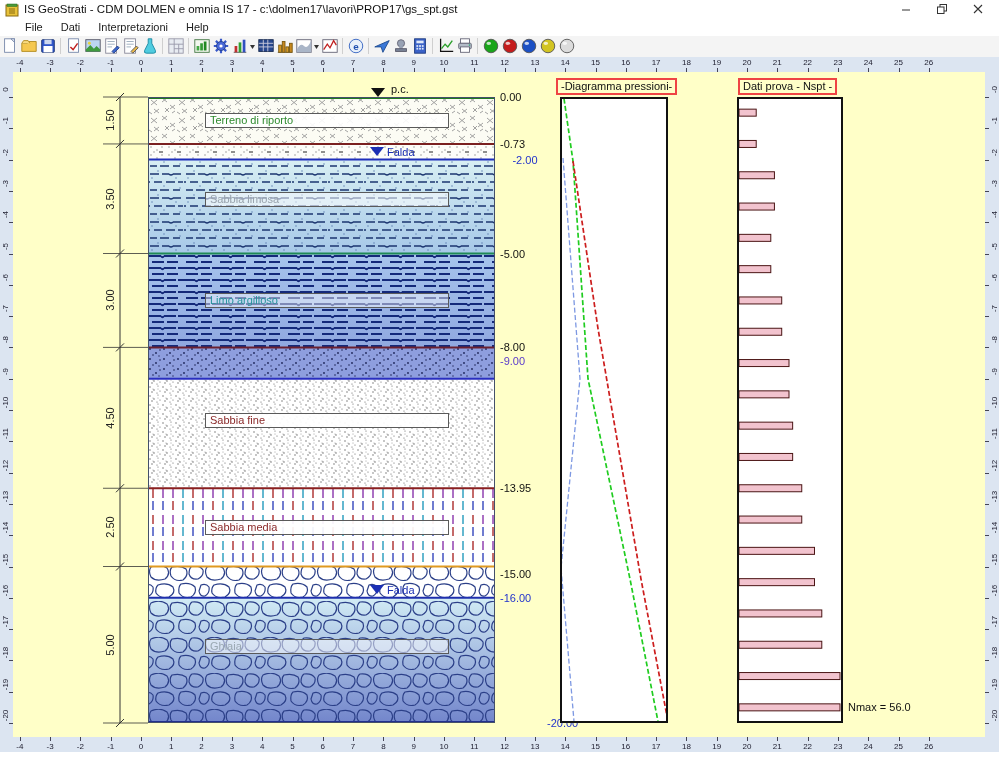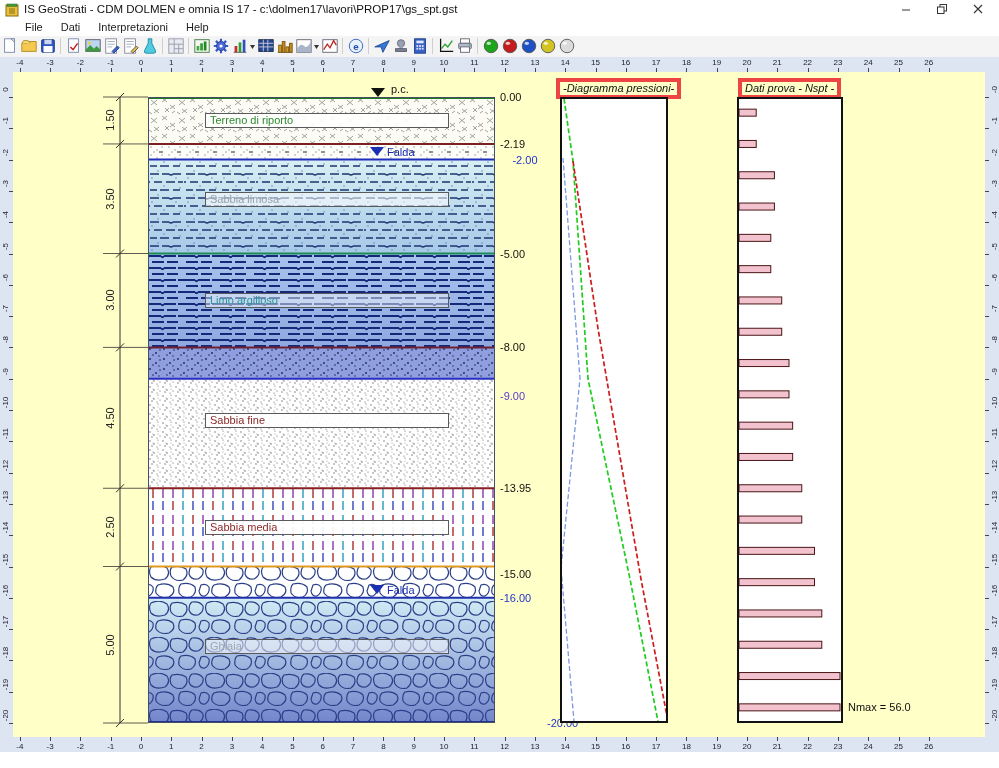--- a/index.html
+++ b/index.html
@@ -32,21 +32,21 @@
   .rl-num{position:absolute;font-size:8px;color:#223;width:16px;text-align:center;transform:rotate(-90deg);}
   .rl-tick{position:absolute;width:4px;height:1px;background:#445;}
   
   .canvas{position:absolute;left:13px;top:72px;width:972px;height:665px;background:#ffffc8;}
   .layer-label{position:absolute;left:205px;width:238px;height:13px;border:1px solid #5a5a5a;
       font-size:11px;line-height:13px;padding-left:4px;white-space:nowrap;overflow:hidden;}
   .depth-label{position:absolute;left:500px;width:50px;font-size:11px;line-height:12px;}
   .dim-label{position:absolute;width:40px;height:12px;font-size:11px;color:#222;text-align:center;transform:rotate(-90deg);}
   .marker-text{position:absolute;font-size:11px;line-height:12px;white-space:nowrap;}
   .tri-down{position:absolute;width:0;height:0;border-left:7px solid transparent;border-right:7px solid transparent;}
-  .chart-title{position:absolute;top:78px;border:4px solid #ef4444;font-size:11px;line-height:13px;padding:0 3px;color:#111;background:transparent;white-space:nowrap;font-style:italic;}
+  .chart-title{position:absolute;top:78px;border:2px solid #ef4444;font-size:11px;line-height:13px;padding:0 3px;color:#111;background:transparent;white-space:nowrap;}
   .chart-box{position:absolute;top:97px;height:626px;background:#ffffff;border:2px solid #111;box-sizing:border-box;}
   .nmax{position:absolute;font-size:11px;color:#111;white-space:nowrap;}
   
   .statusbar{position:absolute;left:0;top:752px;width:999px;height:16px;background:#f0f0f0;border-top:1px solid #d5d5d5;box-sizing:border-box;}
   .statusbar .stext{position:absolute;left:8px;top:2px;font-size:11px;color:#222;}
 </style>
 </head>
 <body>
 
 <div id="app">
@@ -541,25 +541,25 @@
         <line x1="0" x2="347" y1="625" y2="625" stroke="#23308e" stroke-width="2"></line>
         <rect x="0.5" y="0.5" width="346" height="625" fill="none" stroke="#44506a" stroke-width="1"></rect>
       </svg></div>
     <div class="layer-label" style="top: 113.475px; color: rgb(46, 139, 46); background: rgba(255, 255, 255, 0.9);">Terreno di riporto</div>
     <div class="layer-label" style="top: 192.038px; color: rgb(152, 162, 172); background: rgba(255, 255, 255, 0.55);">Sabbia limosa</div>
     <div class="layer-label" style="top: 293.45px; color: rgb(38, 148, 156); background: rgba(255, 255, 255, 0.45);">Limo argilloso</div>
     <div class="layer-label" style="top: 413.016px; color: rgb(139, 42, 42); background: rgba(255, 255, 255, 0.92);">Sabbia fine</div>
     <div class="layer-label" style="top: 520.375px; color: rgb(139, 42, 42); background: rgba(255, 255, 255, 0.92);">Sabbia media</div>
     <div class="layer-label" style="top: 639.315px; color: rgb(154, 168, 178); background: rgba(255, 255, 255, 0.5);">Ghiaia</div>
     <div class="depth-label" style="top: 91px; color: rgb(17, 17, 17);">0.00</div>
-    <div class="depth-label" style="top: 137.95px; color: rgb(17, 17, 17);">-2.19</div>
+    <div class="depth-label" style="top: 137.95px; color: rgb(17, 17, 17);">-0.73</div>
     <div class="depth-label" style="top: 153.6px; color: rgb(34, 51, 204); text-align: center;">-2.00</div>
     <div class="depth-label" style="top: 247.5px; color: rgb(17, 17, 17);">-5.00</div>
     <div class="depth-label" style="top: 341.4px; color: rgb(17, 17, 17);">-8.00</div>
-    <div class="depth-label" style="top: 390px; color: rgb(90, 58, 204);">-9.00</div>
+    <div class="depth-label" style="top: 355px; color: rgb(90, 58, 204);">-9.00</div>
     <div class="depth-label" style="top: 482.25px; color: rgb(17, 17, 17);">-13.95</div>
     <div class="depth-label" style="top: 568px; color: rgb(17, 17, 17);">-15.00</div>
     <div class="depth-label" style="top: 591.8px; color: rgb(34, 51, 204);">-16.00</div>
     <div class="depth-label" style="top: 717px; color: rgb(34, 51, 204); margin-left: 47px;">-20.00</div>
     <svg width="52" height="640" viewBox="0 0 52 640" style="position: absolute; left: 96px; top: 92px;">
       <g stroke="#333" stroke-width="1" fill="none">
         <path d="M24 5 V 631"></path>
         <path d="M7 5 H52" stroke-width="0.8"></path>
         <path d="M20 9 L28 1"></path>
         <path d="M7 51.94999999999999 H52" stroke-width="0.8"></path>

